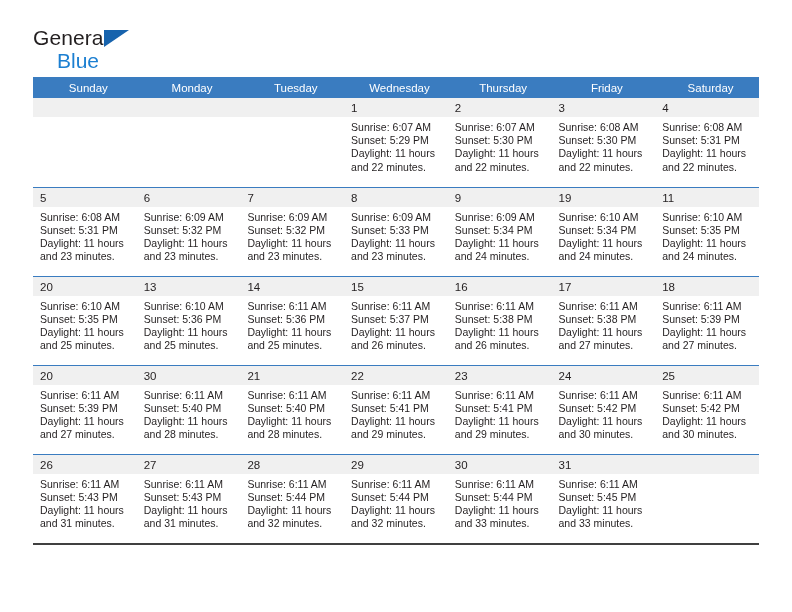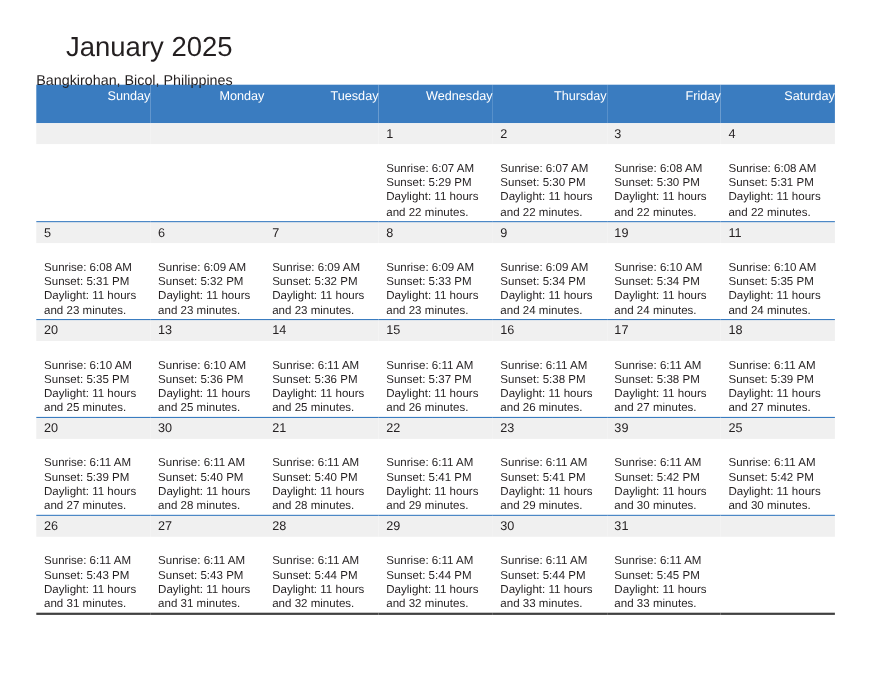--- a/index.html
+++ b/index.html
@@ -84,22 +84,22 @@
     margin-top: 5px;
     width: 726px;
     border-collapse: collapse;
     table-layout: fixed;
   }
   .calendar th {
     background: #3a7cc0;
     color: #ffffff;
     font-size: 11.5px;
     font-weight: normal;
-    text-align: right;
-    padding: 5px 0 18px 7px;
+    text-align: center;
+    padding: 5px 0 4px 7px;
     height: 11px;
     border: none;
   }
   .calendar td {
     vertical-align: top;
     padding: 0;
     border: none;
     border-bottom: 1px solid #3a7cc0;
     height: 89px;
     box-sizing: border-box;
@@ -117,36 +117,37 @@
     color: #231f20;
     padding: 4px 0 3px 7px;
     line-height: 12px;
     height: 19px;
     box-sizing: border-box;
   }
   .cell.empty .daynum {
     color: transparent;
   }
   .info {
-    padding: 16px 6px 0 7px;
+    padding: 4px 6px 0 7px;
     font-size: 10.5px;
     line-height: 13.2px;
     color: #231f20;
   }
   .info div { white-space: nowrap; }
 </style>
 </head>
 <body>
 
 <div class="page">
 
   <div class="header">
-    <div class="title-block">
-      <div class="cal-title">January 2025</div>
-      <div class="cal-subtitle">Bangkirohan, Bicol, Philippines</div>
+    <div class="logo">
+      <span class="logo-general">General</span>
+      <span class="logo-tri"></span>
+      <span class="logo-blue">Blue</span>
     </div>
   </div>
 
   <table class="calendar">
     <thead>
       <tr>
         <th>Sunday</th>
         <th>Monday</th>
         <th>Tuesday</th>
         <th>Wednesday</th>
@@ -426,21 +427,21 @@
               <div class="info">
                 <div>Sunrise: 6:11 AM</div>
                 <div>Sunset: 5:41 PM</div>
                 <div>Daylight: 11 hours</div>
                 <div>and 29 minutes.</div>
               </div>
             </div>
           </td>
           <td>
             <div class="cell">
-              <div class="daynum">39</div>
+              <div class="daynum">24</div>
               <div class="info">
                 <div>Sunrise: 6:11 AM</div>
                 <div>Sunset: 5:42 PM</div>
                 <div>Daylight: 11 hours</div>
                 <div>and 30 minutes.</div>
               </div>
             </div>
           </td>
           <td>
             <div class="cell">

